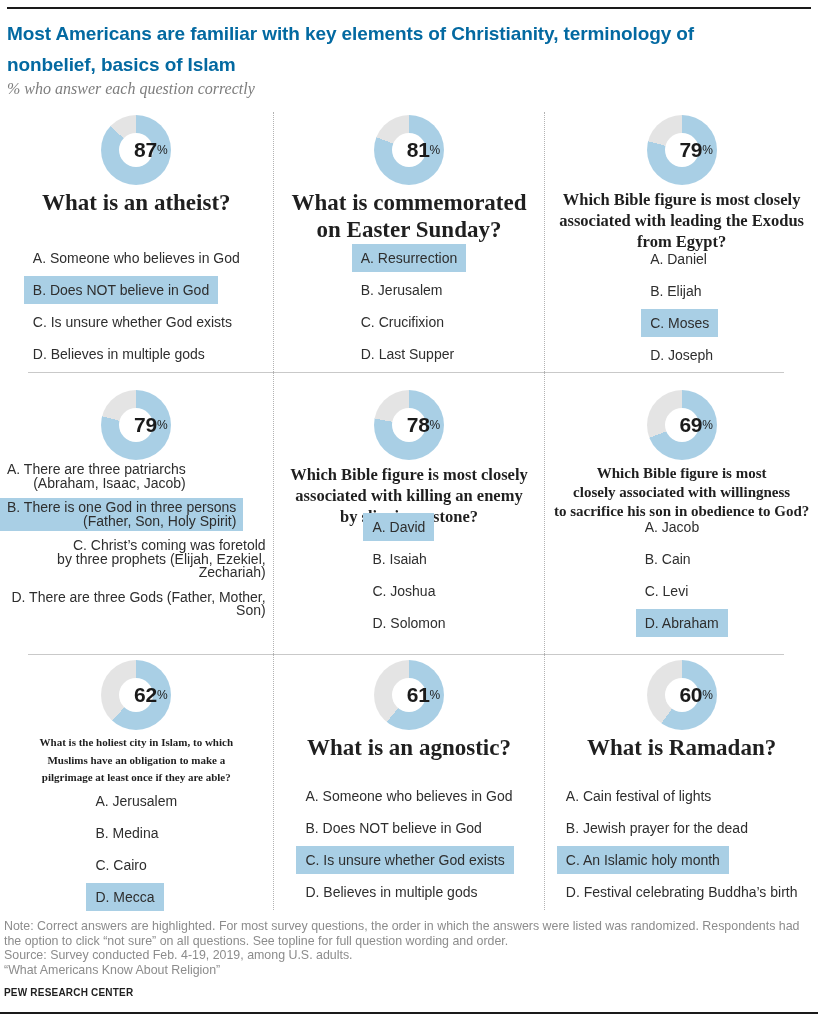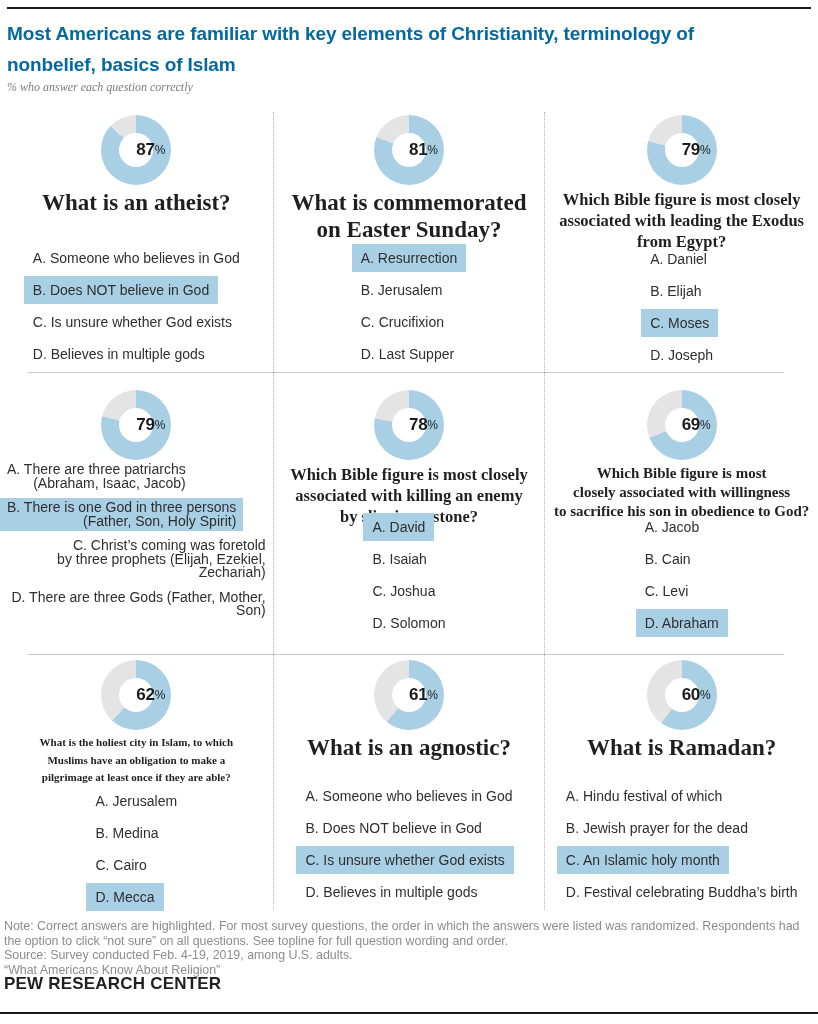--- a/index.html
+++ b/index.html
@@ -8,21 +8,21 @@
     font-family:"Liberation Sans",sans-serif;
   }
   .top-rule{position:absolute;top:7px;left:7px;width:804px;height:2px;background:#1a1a1a;}
   .bottom-rule{position:absolute;top:1012px;left:0;width:818px;height:2px;background:#1a1a1a;}
   .title{
     position:absolute;top:18px;left:7px;width:780px;
     font-size:19px;font-weight:700;color:#0369a1;line-height:31px;letter-spacing:-0.1px;
   }
   .subtitle{
     position:absolute;top:80px;left:7px;width:780px;
-    font-family:"Liberation Serif",serif;font-style:italic;font-size:12px;color:#7d7d7d;
+    font-family:"Liberation Serif",serif;font-style:italic;font-size:16px;color:#7d7d7d;
   }
   .grid{
     position:absolute;top:112px;left:0;width:818px;height:798px;
     display:grid;grid-template-columns:1fr 1fr 1fr;grid-template-rows:260px 282px 256px;
   }
   .cell{display:flex;flex-direction:column;align-items:center;box-sizing:border-box;}
   .col2{border-left:1px dotted #b3b3b3;border-right:1px dotted #b3b3b3;}
   .row1{padding-top:3px;}
   .row2{padding-top:18px;}
   .row3{padding-top:6px;}
@@ -31,21 +31,21 @@
   .hline2{top:654px;}
   .donut{
     width:70px;height:70px;border-radius:50%;flex:0 0 auto;
     background:conic-gradient(var(--accent_blue) calc(var(--pct) * 1%), var(--ring_gray) 0);
     display:flex;align-items:center;justify-content:center;
   }
   .hole{
     width:34px;height:34px;border-radius:50%;background:#fff;
     display:flex;align-items:center;justify-content:center;white-space:nowrap;
   }
-  .hole .num{font-size:17px;font-weight:700;color:#1b1b1b;letter-spacing:-0.3px;margin-left:29px;}
+  .hole .num{font-size:21px;font-weight:700;color:#1b1b1b;letter-spacing:-0.3px;margin-left:29px;}
   .hole .pct-sign{font-size:12px;font-weight:400;color:#1b1b1b;}
   .qzone{display:flex;justify-content:center;align-items:flex-start;width:100%;}
   .row1 .qzone{height:60px;}
   .row2 .qzone{height:53px;}
   .row3 .qzone{height:66px;}
   .question{
     font-family:"Liberation Serif",serif;font-weight:600;color:#1f1f1f;
     text-align:center;margin-top:4px;white-space:pre-line;width:98%;
   }
   .q-lg{font-size:23px;line-height:27px;}
@@ -54,21 +54,21 @@
   .q-ms{font-size:15px;line-height:19px;}
   .q-sm{font-size:11px;line-height:17.5px;}
   .answers{width:fit-content;margin:0 auto;text-align:left;}
   .answer{
     font-size:14px;line-height:20px;color:#2e2e2e;
     padding:4px 9px;margin-bottom:4px;white-space:pre-line;width:fit-content;text-align:right;
   }
   .answers-sm .answer{font-size:14px;line-height:13.5px;padding:3px 7px;margin-bottom:5px;}
   .answer.highlight{background:var(--accent_blue);}
   .footer{position:absolute;top:919px;left:4px;width:808px;color:#8c8c8c;font-size:12.4px;line-height:14.6px;}
-  .footer .brand{font-weight:700;color:#1f1f1f;font-size:17px;letter-spacing:0.2px;}
+  .footer .brand{margin-top:9px;font-weight:700;color:#1f1f1f;font-size:10px;letter-spacing:0.2px;}
 </style>
 </head>
 <body>
 
 <div class="page">
   <div class="top-rule"></div>
   <div class="title">Most Americans are familiar with key elements of Christianity, terminology of nonbelief, basics of Islam</div>
   <div class="subtitle">% who answer each question correctly</div>
 
   <div class="hline hline1"></div>
@@ -233,21 +233,21 @@
       <div class="donut" style="--pct: 60;">
         <div class="hole">
             <span class="num">60</span>
             <span class="pct-sign">%</span>
           </div>
       </div>
       <div class="qzone">
           <div class="question q-lg">What is Ramadan?</div>
         </div>
       <div class="answers">
-        <div class="answer">A. Hindu festival of which</div>
+        <div class="answer">A. Cain festival of lights</div>
         <div class="answer">B. Jewish prayer for the dead</div>
         <div class="answer highlight">C. An Islamic holy month</div>
         <div class="answer">D. Festival celebrating Buddha’s birth</div>
       </div>
     </div>
 
   </div>
 
   <div class="footer">
     <div>Note: Correct answers are highlighted. For most survey questions, the order in which the answers were listed was randomized. Respondents had the option to click “not sure” on all questions. See topline for full question wording and order.</div>

